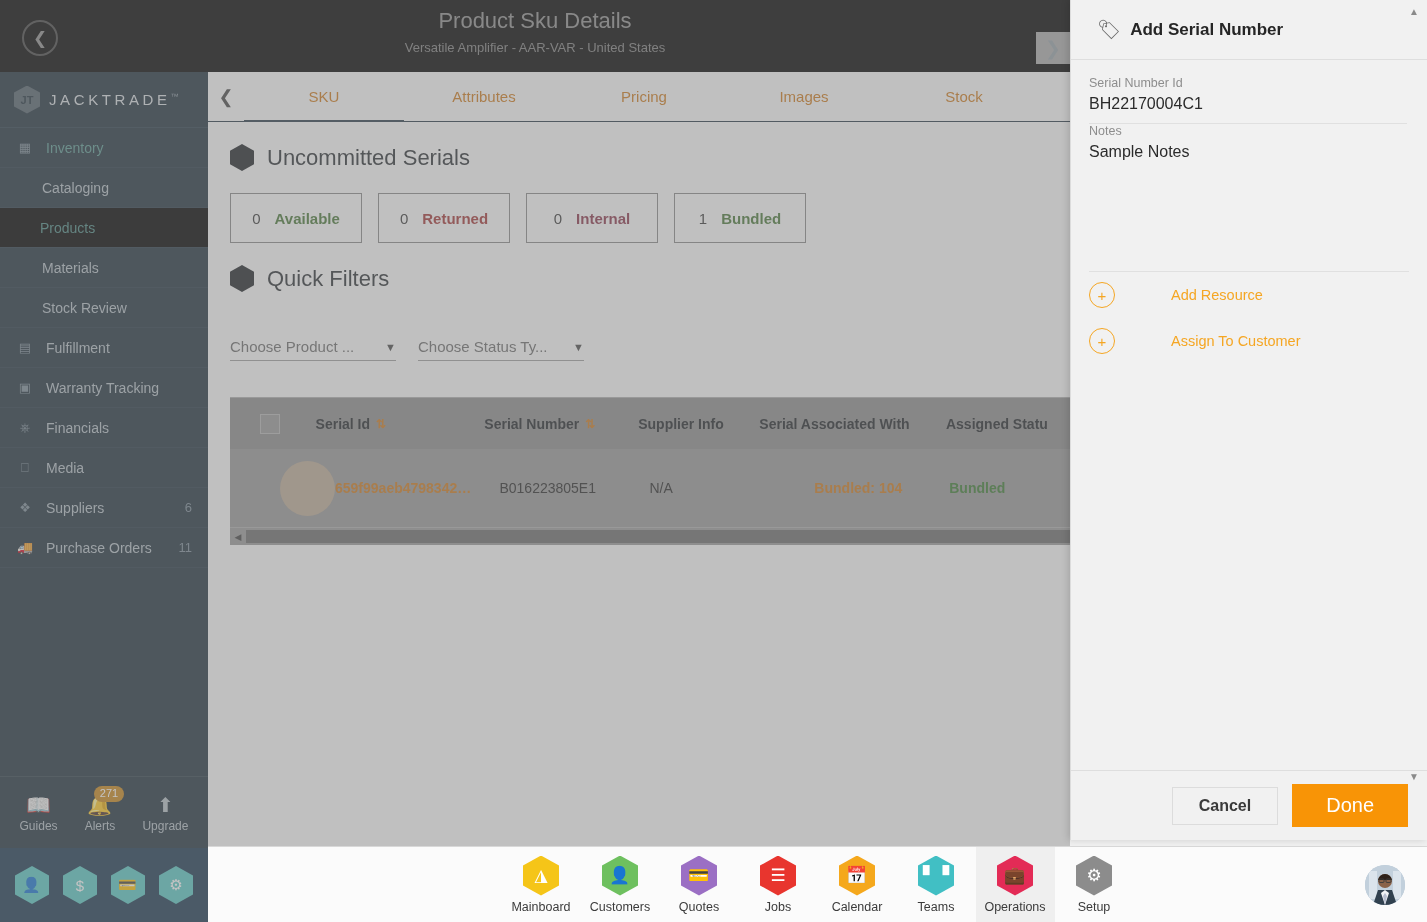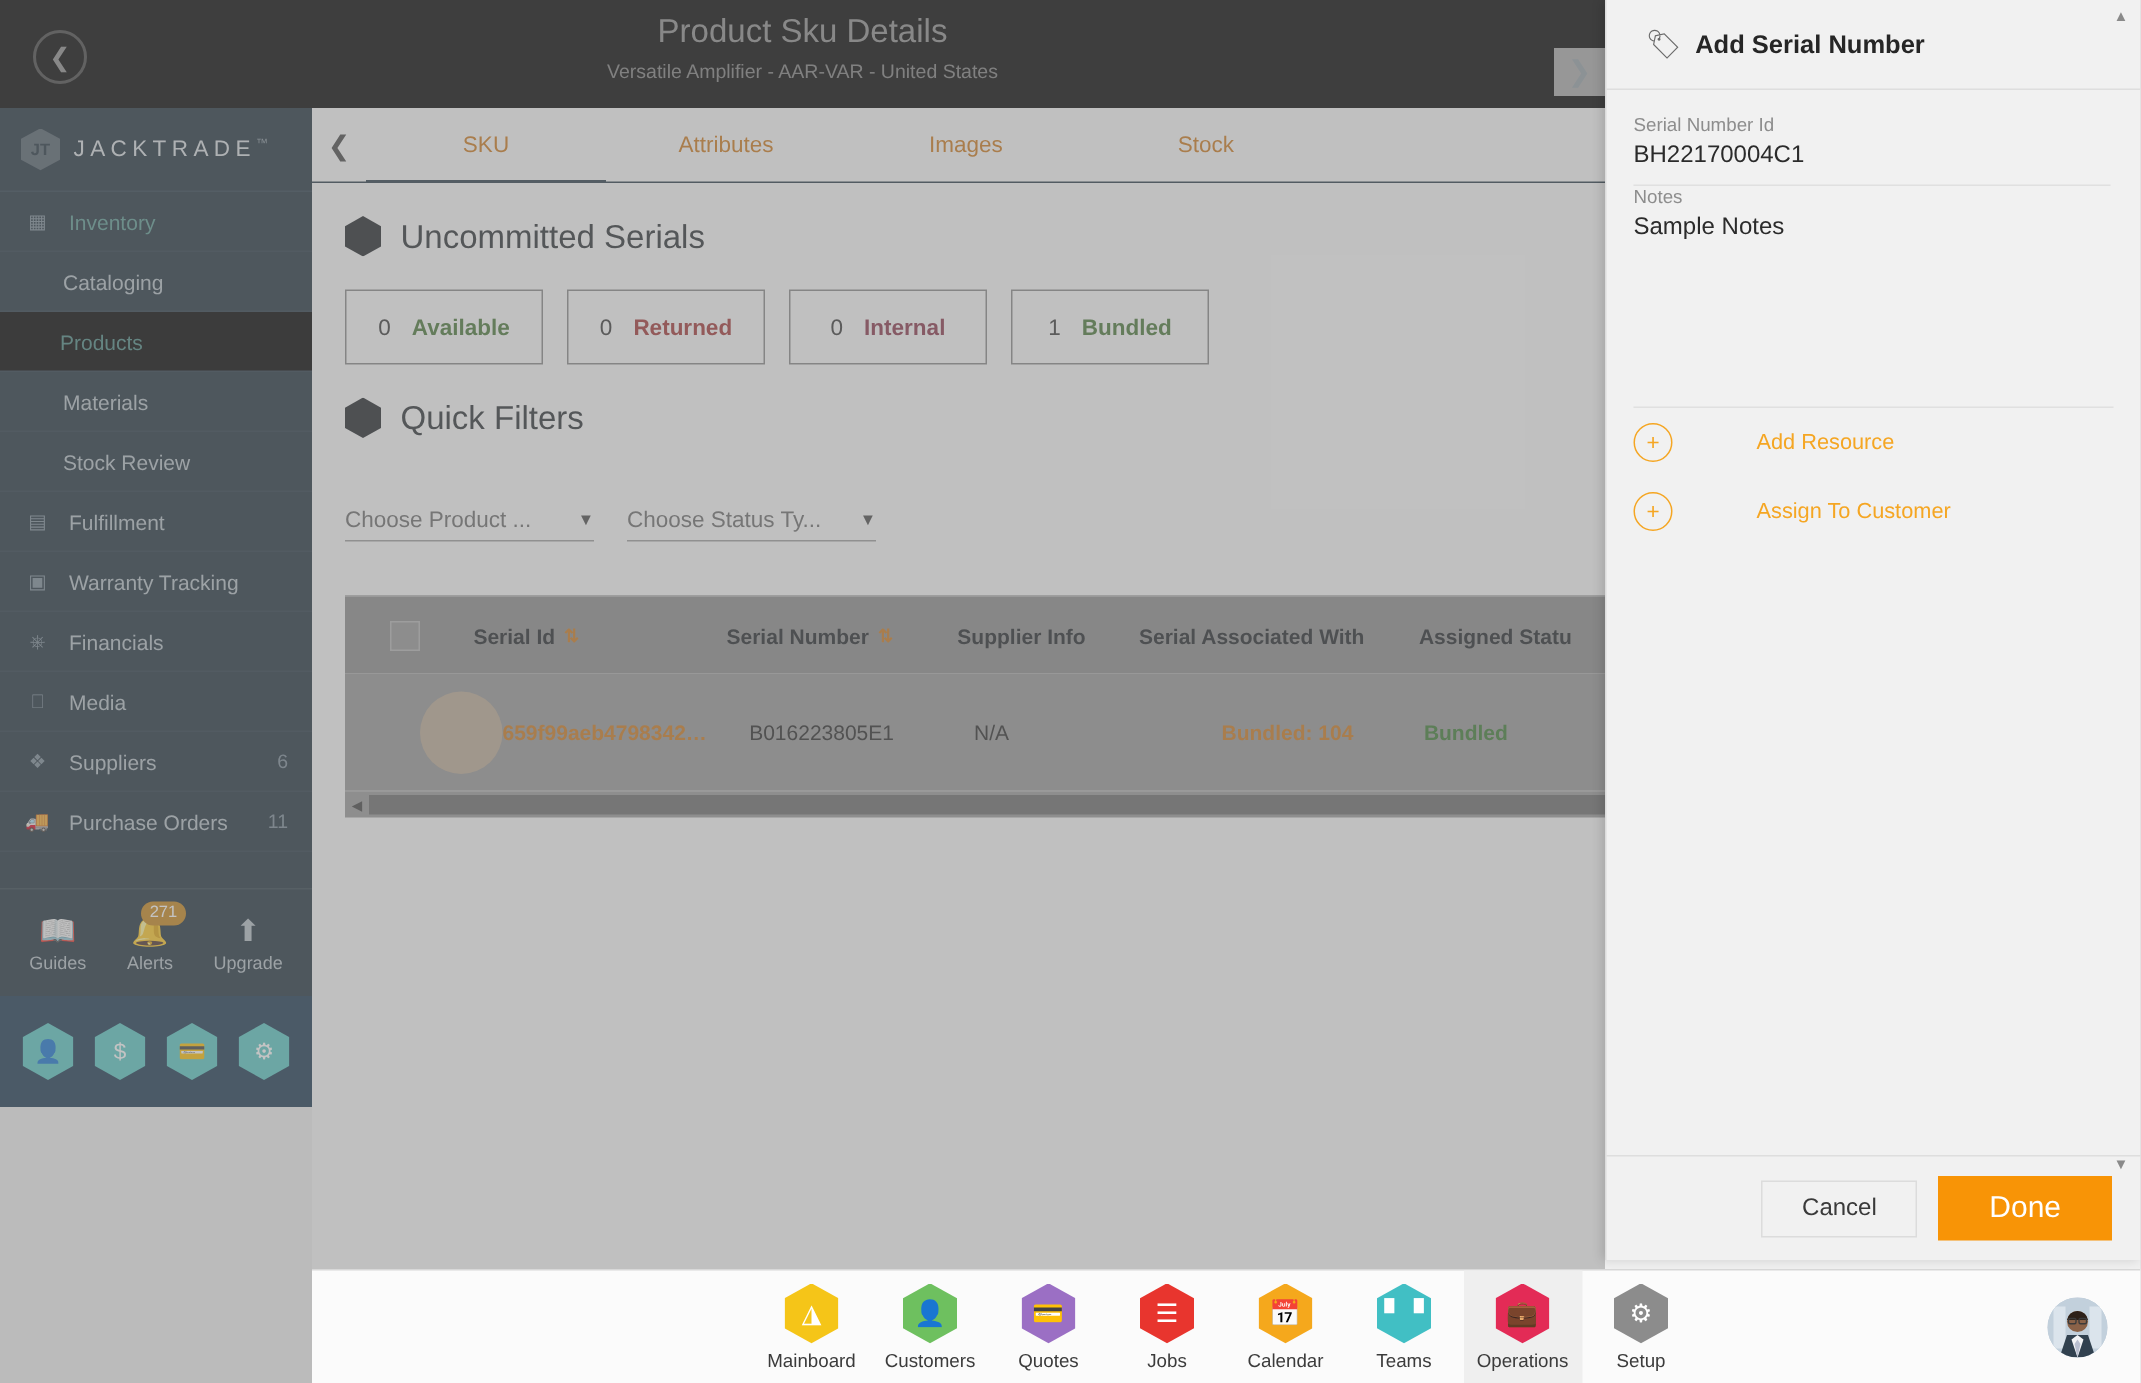--- a/index.html
+++ b/index.html
@@ -31,21 +31,21 @@
     text-align: center; font-size: 13px; color: #b9b9b9;
   }
   .head-next-btn {
     position: absolute; right: 0px; top: 32px; width: 34px; height: 32px;
     background: #f4f4f4; color: #d8e6ef; font-size: 19px;
     display: flex; align-items: center; justify-content: center; cursor: pointer;
   }
 
   
   .sidebar {
-    position: absolute; left: 0; top: 72px; width: 208px; height: 666px;
+    position: absolute; left: 0; top: 72px; width: 208px; height: 850px;
     background: #22333f;
   }
   .brand {
     height: 56px; display: flex; align-items: center; padding-left: 14px;
     border-bottom: 1px solid #2e414e;
   }
   .brand-hex {
     width: 26px; height: 28px; background: #56646e; margin-right: 9px;
     clip-path: polygon(50% 0, 100% 25%, 100% 75%, 50% 100%, 0 75%, 0 25%);
     display: flex; align-items: center; justify-content: center;
@@ -220,21 +220,21 @@
     font-size: 15px; line-height: 1;
   }
   .act-lbl { color: #f5a623; font-size: 14.5px; margin-left: 44px; }
   .drawer-foot {
     position: absolute; left: 0; bottom: 0; width: 357px; height: 70px;
     border-top: 1px solid #dedede; display: flex; align-items: center;
     justify-content: flex-end; gap: 14px; padding-right: 20px;
   }
   .btn-cancel {
     background: #f1f1f1; border: 1px solid #dcdcdc; color: #3a3a3a;
-    font-size: 16px; padding: 9px 26px; cursor: pointer; font-family: inherit;
+    font-size: 16px; padding: 9px 26px; cursor: pointer; font-family: inherit; font-weight: bold;
   }
   .btn-done {
     background: #f89406; border: none; color: #fff;
     font-size: 20px; padding: 10px 34px; cursor: pointer; font-family: inherit;
   }
   .vscroll-up, .vscroll-dn {
     position: absolute; right: 6px; width: 14px; text-align: center;
     font-size: 10px; color: #8a8a8a; cursor: pointer;
   }
   .vscroll-up { top: 6px; }
@@ -329,20 +329,21 @@
       <div class="hex-sm">💳</div>
       <div class="hex-sm">⚙</div>
     </div>
   </div>
 
   <div class="main">
     <div class="tabbar">
       <div class="tab-prev">❮</div>
       <div class="tab active">SKU</div>
       <div class="tab">Attributes</div>
+      <div class="tab">Pricing</div>
       <div class="tab">Images</div>
       <div class="tab">Stock</div>
     </div>
 
     <div class="section-head">
       <div class="hex-dark"></div>
       <div class="section-title">Uncommitted Serials</div>
     </div>
 
     <div class="stat-row">

